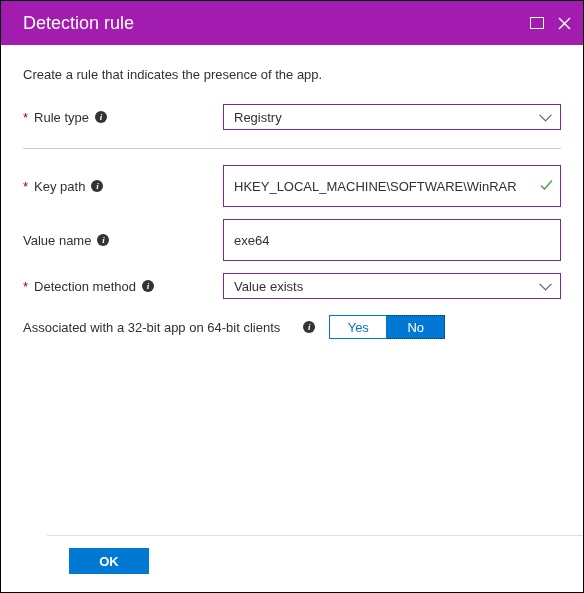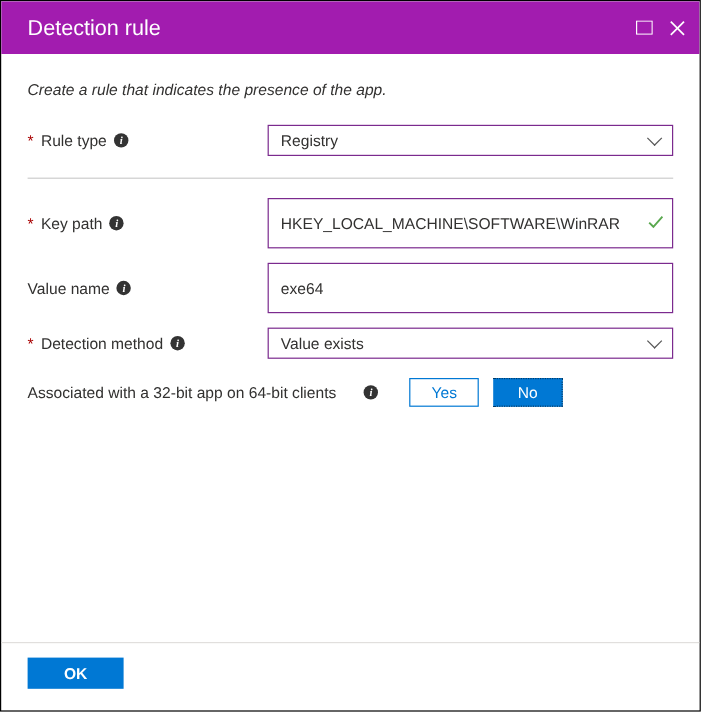--- a/index.html
+++ b/index.html
@@ -45,21 +45,20 @@
       flex: 1;
       padding: 22px 22px 0 22px;
       display: flex;
       flex-direction: column;
       overflow: hidden;
     }
     .intro {
       font-size: 13px;
       color: #323130;
       margin-bottom: 22px;
-      font-style: italic;
     }
     .row {
       display: flex;
       align-items: center;
       margin-bottom: 12px;
     }
     .label-col {
       width: 200px;
       flex-shrink: 0;
       display: flex;
@@ -166,33 +165,33 @@
       min-width: 58px;
       height: 24px;
       display: flex;
       align-items: center;
       justify-content: center;
       font-size: 13px;
       cursor: pointer;
       border: 1px solid #0078d4;
       background: #fff;
       color: #0078d4;
-      margin-left: 12px;
     }
     .toggle-btn.active {
       background: #0078d4;
       color: #fff;
       border: 1px dotted #003a68;
     }
     .toggle-btn + .toggle-btn {
       border-left: none;
     }
     .footer {
       padding: 12px 22px 18px 22px;
       border-top: 1px solid #e1dfdd;
+      margin-left: 46px;
     }
     .ok-btn {
       background: #0078d4;
       color: #fff;
       border: none;
       min-width: 80px;
       height: 26px;
       font-size: 13px;
       font-weight: 600;
       cursor: pointer;

